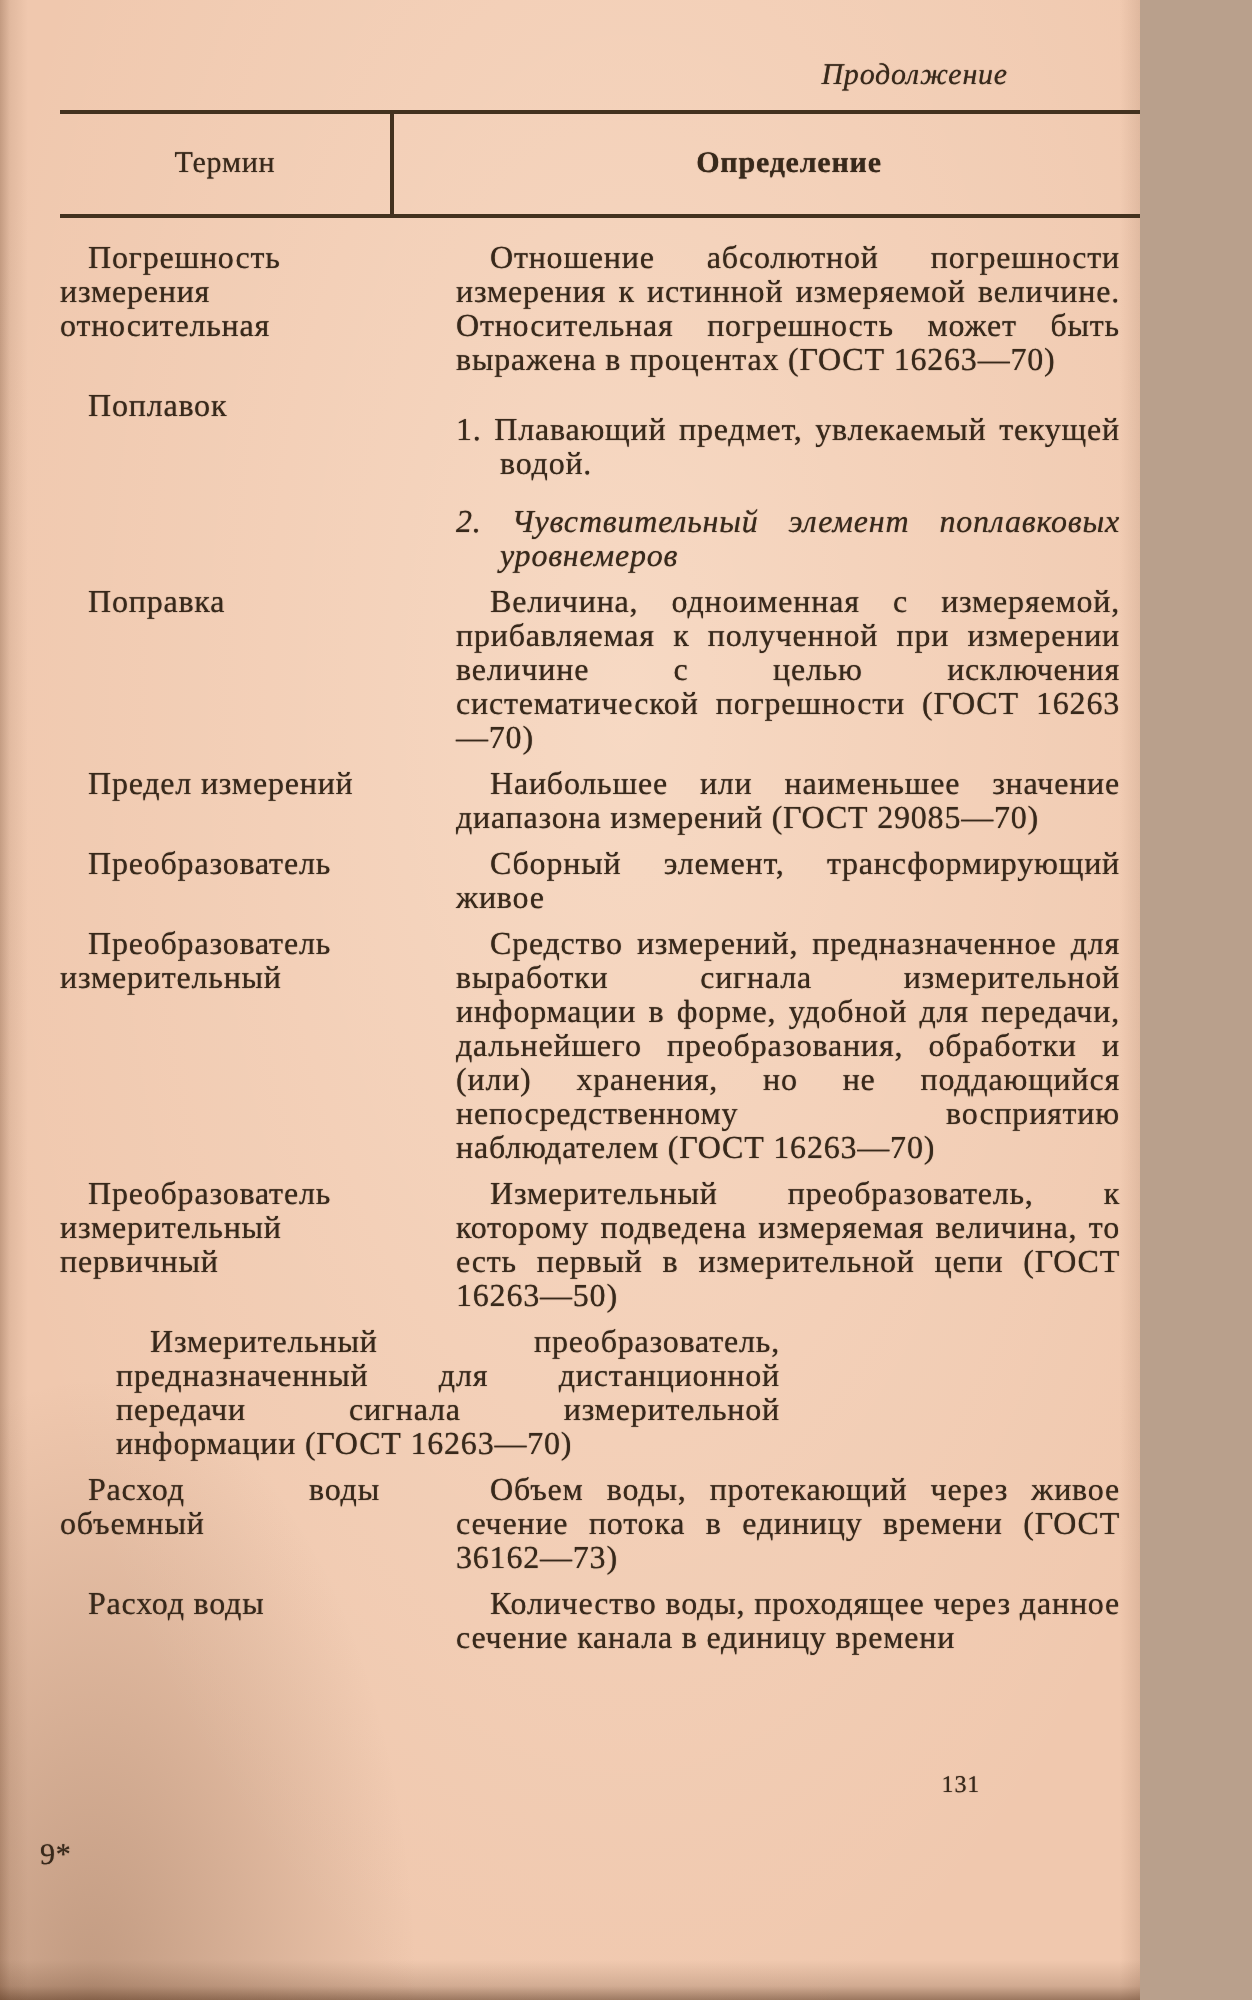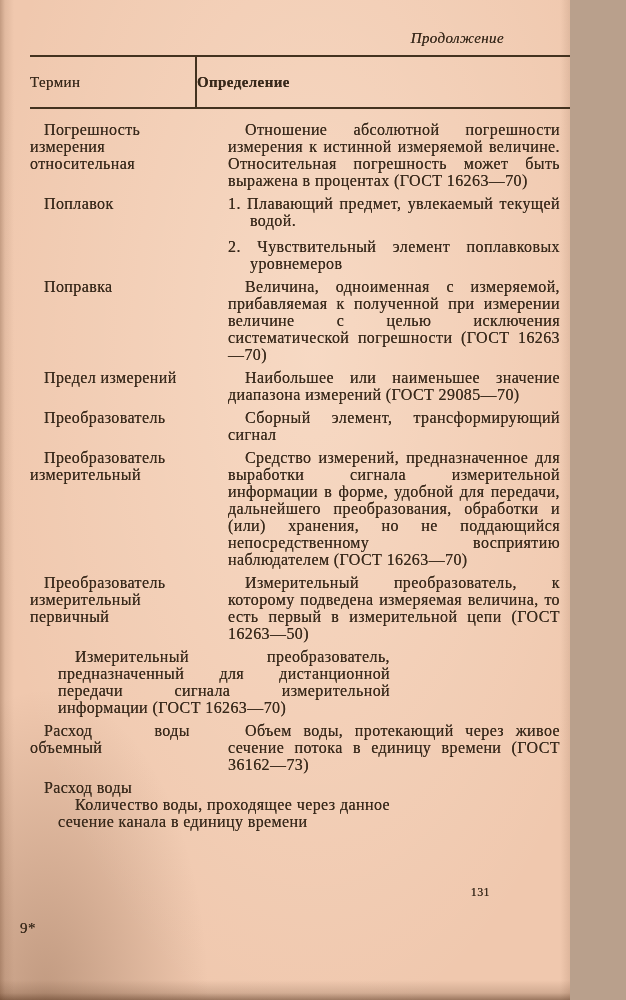--- a/index.html
+++ b/index.html
@@ -27,40 +27,40 @@
     position:absolute;top:30px;right:66px;
     font-style:italic;font-size:15px;
   }
   .thead{
     position:absolute;top:55px;left:30px;width:562px;height:50px;
     border-top:2px solid #43321f;
     border-bottom:2px solid #43321f;
     display:flex;align-items:center;
     box-sizing:content-box;
   }
-  .th{font-size:15px;text-align:left;}
+  .th{font-size:15px;text-align:center;}
   .th-term{width:165px;}
   .vline{width:2px;align-self:stretch;background:#43321f;}
   .th-def{flex:1;font-weight:bold;}
   .tbody{
     position:absolute;top:121px;left:30px;width:562px;
     font-size:16px;line-height:17px;
   }
   .row{display:flex;margin-bottom:6px;}
-  .row.gap-before{flex-direction:column;}
+  .row.gap-before{}
   .term{
     width:170px;box-sizing:border-box;padding-right:10px;
     text-indent:14px;text-align:justify;
   }
   .def{width:332px;margin-left:28px;}
   .def p{
     margin:0;text-align:justify;text-indent:17px;
   }
-  .def p + p{margin-top:9px;}
-  .def p.numbered{text-indent:-22px;padding-left:22px;}
+  .def p + p{margin-top:9px;font-style:italic;}
+  .def p.numbered{text-indent:-22px;padding-left:22px;margin-top:12px;}
   .sig-mark{position:absolute;left:20px;top:920px;font-size:15px;}
   .page-number{position:absolute;right:80px;top:885px;font-size:12px;}
 </style>
 </head>
 <body>
 
 <div class="page">
 
   <div class="continuation">Продолжение</div>
 
@@ -98,21 +98,21 @@
     <div class="row">
       <div class="term">Предел измерений</div>
       <div class="def">
         <p>Наибольшее или наименьшее значение диапазона измерений (ГОСТ 29085—70)</p>
       </div>
     </div>
 
     <div class="row">
       <div class="term">Преобразователь</div>
       <div class="def">
-        <p>Сборный элемент, трансформирующий сигнал</p>
+        <p>Сборный элемент, трансформирующий живое</p>
       </div>
     </div>
 
     <div class="row">
       <div class="term">Преобразователь измерительный</div>
       <div class="def">
         <p>Средство измерений, предназначенное для выработки сигнала измерительной информации в форме, удобной для передачи, дальнейшего преобразования, обработки и (или) хранения, но не поддающийся непосредственному восприятию наблюдателем (ГОСТ 16263—70)</p>
       </div>
     </div>
 

